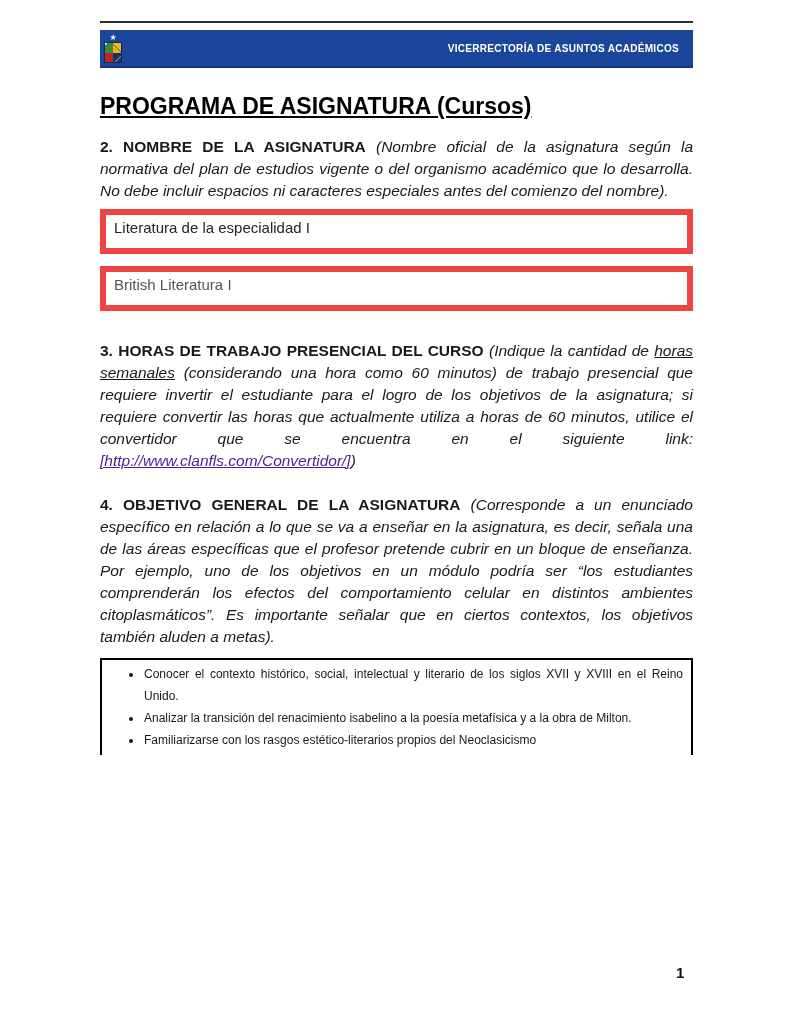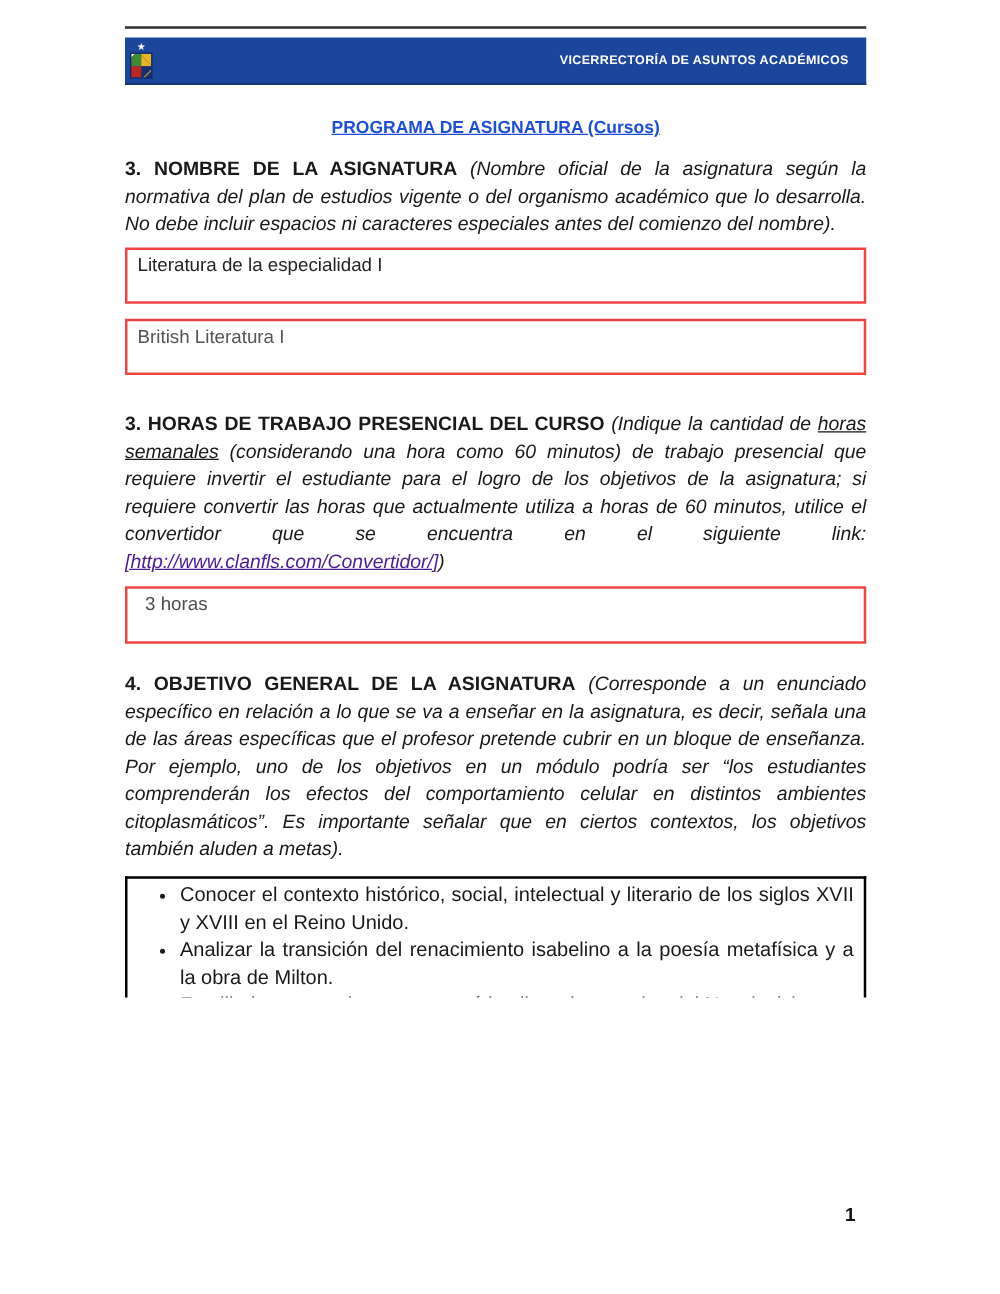--- a/index.html
+++ b/index.html
@@ -38,59 +38,58 @@
     font-family:"Liberation Serif", serif;
     font-variant:small-caps;
     color:#ffffff;font-size:19px;letter-spacing:1px;
   }
   .dept{
     color:#ffffff;font-weight:bold;font-size:10px;letter-spacing:0.3px;
   }
 
   .doc-title{
     margin:25px 0 0 0;
-    text-align:center;
-    font-size:14px;font-weight:bold;
+    font-size:23px;font-weight:bold;
     text-decoration:underline;
-    color:#1d4ed8;
+    color:#000000;
   }
 
   .sec{margin:0;text-align:justify;font-size:15.5px;line-height:22px;color:#191919;}
   .sec .h{font-weight:bold;font-style:normal;}
   .sec .d{font-style:italic;}
   .u{text-decoration:underline;}
   .link{color:#4c1d95;text-decoration:underline;font-style:italic;cursor:pointer;}
 
   .m-sec1{margin-top:16px;}
   .m-sec2{margin-top:33px;}
   .m-sec3{margin-top:29px;}
   .m-sec4{margin-top:22px;}
 
   .box{
-    border:2px solid #ef4444;
+    border:6px solid #ef4444;
     box-sizing:border-box;
     min-height:45px;
     padding:3px 8px;
     font-size:15px;line-height:20px;
     background:#ffffff;
   }
   .box1{margin-top:7px;color:#242424;}
   .box2{margin-top:12px;color:#555555;}
   .box3{margin-top:8px;min-height:46px;padding-left:14px;color:#4d4d4d;}
 
   .bullet-box{
     margin-top:10px;
     border:2px solid #000000;border-bottom:none;
     box-sizing:border-box;
     height:97px;overflow:hidden;
     padding:3px 8px 0 0;
   }
   .bullet-box ul{margin:0;padding-left:41px;}
   .bullet-box li{
-    text-align:justify;font-size:16px;line-height:22px;color:#191919;
+    text-align:justify;font-size:12px;line-height:22px;color:#191919;
     padding-left:1px;
   }
 
   .page-number{
     position:absolute;left:676px;top:964px;
     font-weight:bold;font-size:15px;color:#111111;
   }
 </style>
 </head>
 <body>
@@ -111,30 +110,29 @@
             <span class="crest-q4"></span>
           </span>
         </span>
       </div>
       <span class="dept">VICERRECTORÍA DE ASUNTOS ACADÉMICOS</span>
     </header>
 
     <h1 class="doc-title">PROGRAMA DE ASIGNATURA (Cursos)</h1>
 
     <p class="sec m-sec1">
-      <span class="h">3. NOMBRE DE LA ASIGNATURA</span><span class="d"> (Nombre oficial de la asignatura según la normativa del plan de estudios vigente o del organismo académico que lo desarrolla. No debe incluir espacios ni caracteres especiales antes del comienzo del nombre).</span>
+      <span class="h">2. NOMBRE DE LA ASIGNATURA</span><span class="d"> (Nombre oficial de la asignatura según la normativa del plan de estudios vigente o del organismo académico que lo desarrolla. No debe incluir espacios ni caracteres especiales antes del comienzo del nombre).</span>
     </p>
     <div class="box box1">Literatura de la especialidad I</div>
 
     <div class="box box2">British Literatura I</div>
 
     <p class="sec m-sec3">
       <span class="h">3. HORAS DE TRABAJO PRESENCIAL DEL CURSO</span><span class="d"><span> (Indique la cantidad de </span><span class="u">horas semanales</span><span> (considerando una hora como 60 minutos) de trabajo presencial que requiere invertir el estudiante para el logro de los objetivos de la asignatura; si requiere convertir las horas que actualmente utiliza a horas de 60 minutos, utilice el convertidor que se encuentra en el siguiente link: </span><a class="link">[http://www.clanfls.com/Convertidor/]</a><span>)</span></span>
     </p>
-    <div class="box box3">3 horas</div>
 
     <p class="sec m-sec4">
       <span class="h">4. OBJETIVO GENERAL DE LA ASIGNATURA</span><span class="d"> (Corresponde a un enunciado específico en relación a lo que se va a enseñar en la asignatura, es decir, señala una de las áreas específicas que el profesor pretende cubrir en un bloque de enseñanza. Por ejemplo, uno de los objetivos en un módulo podría ser “los estudiantes comprenderán los efectos del comportamiento celular en distintos ambientes citoplasmáticos”. Es importante señalar que en ciertos contextos, los objetivos también aluden a metas).</span>
     </p>
     <div class="bullet-box">
       <ul>
         <li>Conocer el contexto histórico, social, intelectual y literario de los siglos XVII y XVIII en el Reino Unido.</li>
         <li>Analizar la transición del renacimiento isabelino a la poesía metafísica y a la obra de Milton.</li>
         <li>Familiarizarse con los rasgos estético-literarios propios del Neoclasicismo</li>
       </ul>

